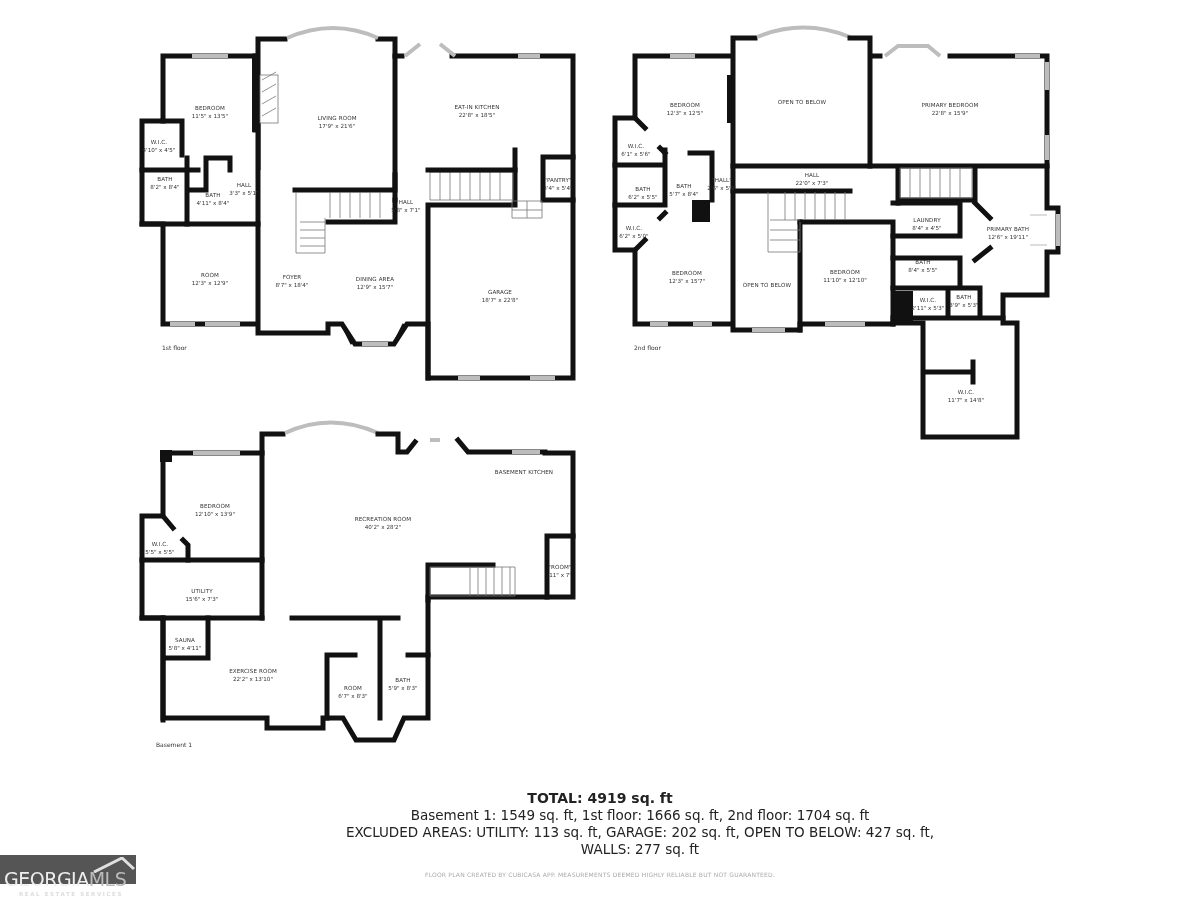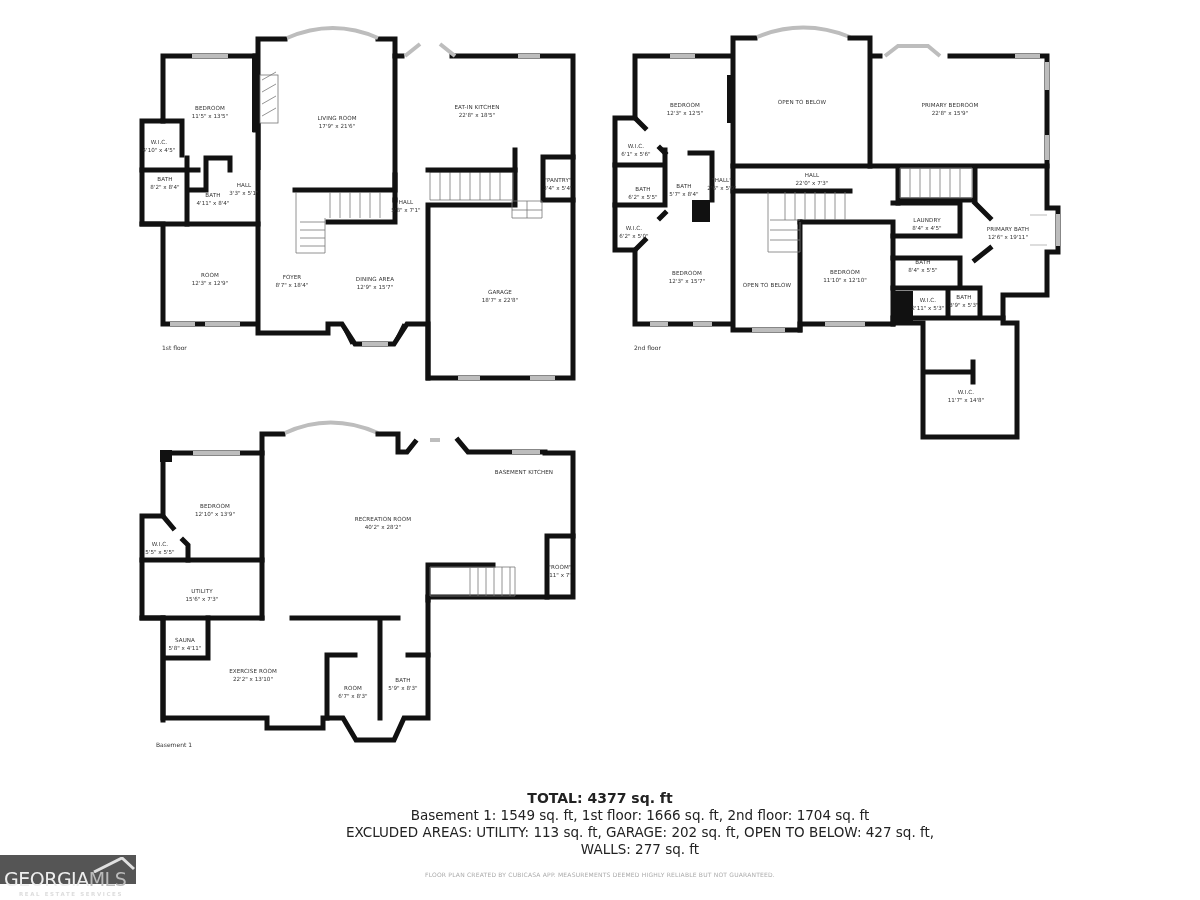--- a/index.html
+++ b/index.html
@@ -217,21 +217,21 @@
     <text class="rname" x="253" y="673">EXERCISE ROOM</text>
     <text class="rdim" x="253" y="681">22'2" x 13'10"</text>
     <text class="rname" x="353" y="690">ROOM</text>
     <text class="rdim" x="353" y="698">6'7" x 8'3"</text>
     <text class="rname" x="403" y="682">BATH</text>
     <text class="rdim" x="403" y="690">5'9" x 8'3"</text>
     <text class="flabel" x="156" y="747">Basement 1</text>
   </g>
 </svg>
 
-<div class="summary total">TOTAL: 4377 sq. ft</div>
+<div class="summary total">TOTAL: 4919 sq. ft</div>
 <div class="summary line l1">Basement 1: 1549 sq. ft, 1st floor: 1666 sq. ft, 2nd floor: 1704 sq. ft</div>
 <div class="summary line l2">EXCLUDED AREAS: UTILITY: 113 sq. ft, GARAGE: 202 sq. ft, OPEN TO BELOW: 427 sq. ft,</div>
 <div class="summary line l3">WALLS: 277 sq. ft</div>
 <div class="summary disclaimer">FLOOR PLAN CREATED BY CUBICASA APP. MEASUREMENTS DEEMED HIGHLY RELIABLE BUT NOT GUARANTEED.</div>
 
 <div class="logo">
   <svg class="roof" width="44" height="16" viewBox="0 0 44 16">
     <path d="M2,15 L30,1 L42,12" fill="none" stroke="#e0e0e0" stroke-width="3"></path>
   </svg>
   <div class="main"><span>GEORGIA</span><span class="mls">MLS</span></div>

